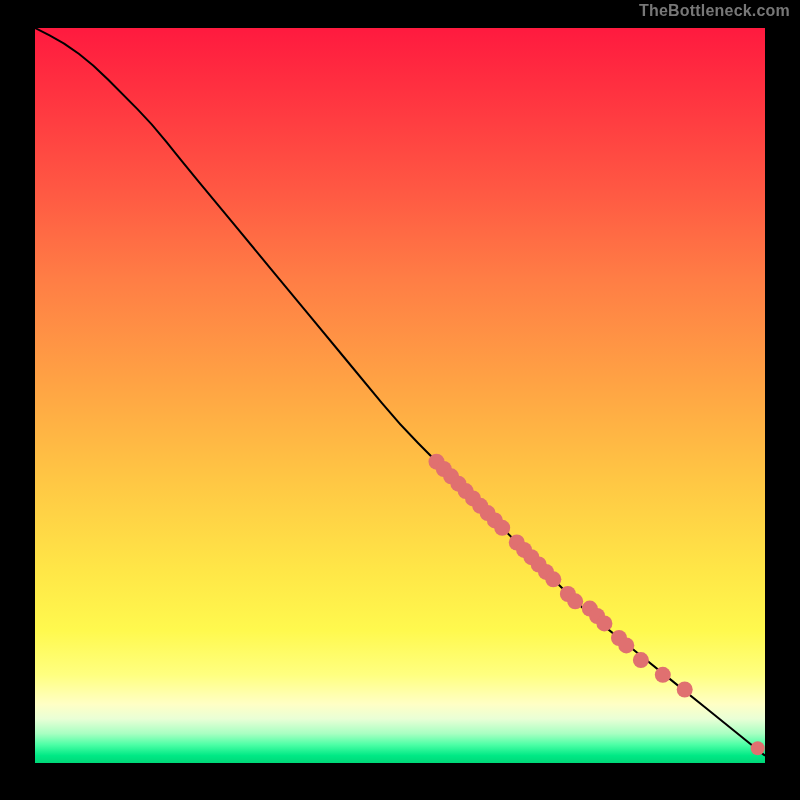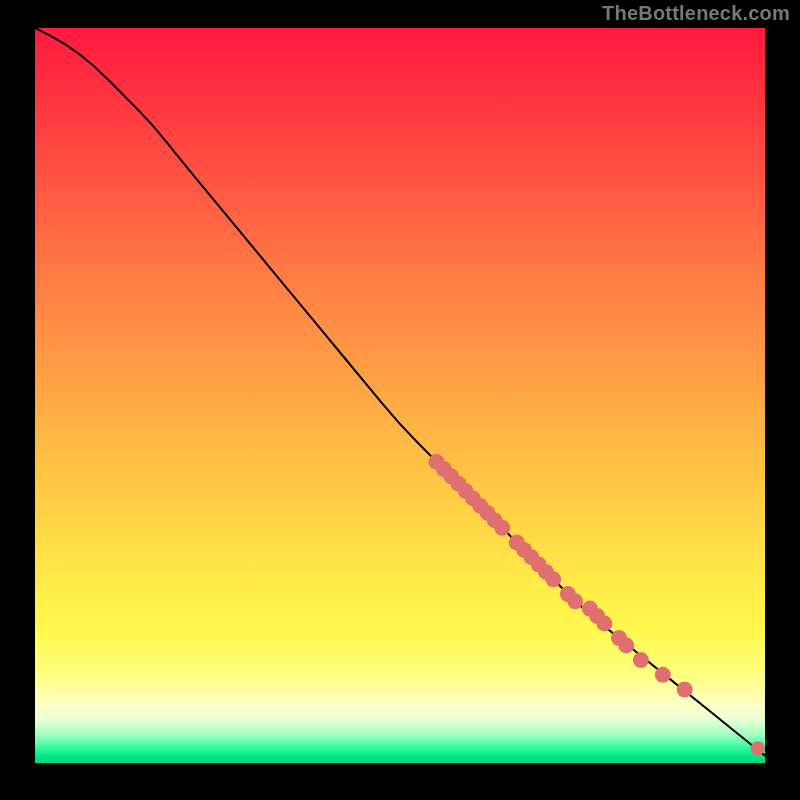--- a/index.html
+++ b/index.html
@@ -15,21 +15,21 @@
     position: relative;
     width: 800px;
     height: 800px;
     background: #000;
   }
   .watermark {
     position: absolute;
     top: 2px;
     right: 10px;
     color: #777;
-    font-size: 20px;
+    font-size: 16px;
     font-weight: 600;
     letter-spacing: 0.2px;
     z-index: 5;
     margin-left: 16px;
   }
   .plot-area {
     position: absolute;
     left: 35px;
     top: 28px;
     width: 730px;

